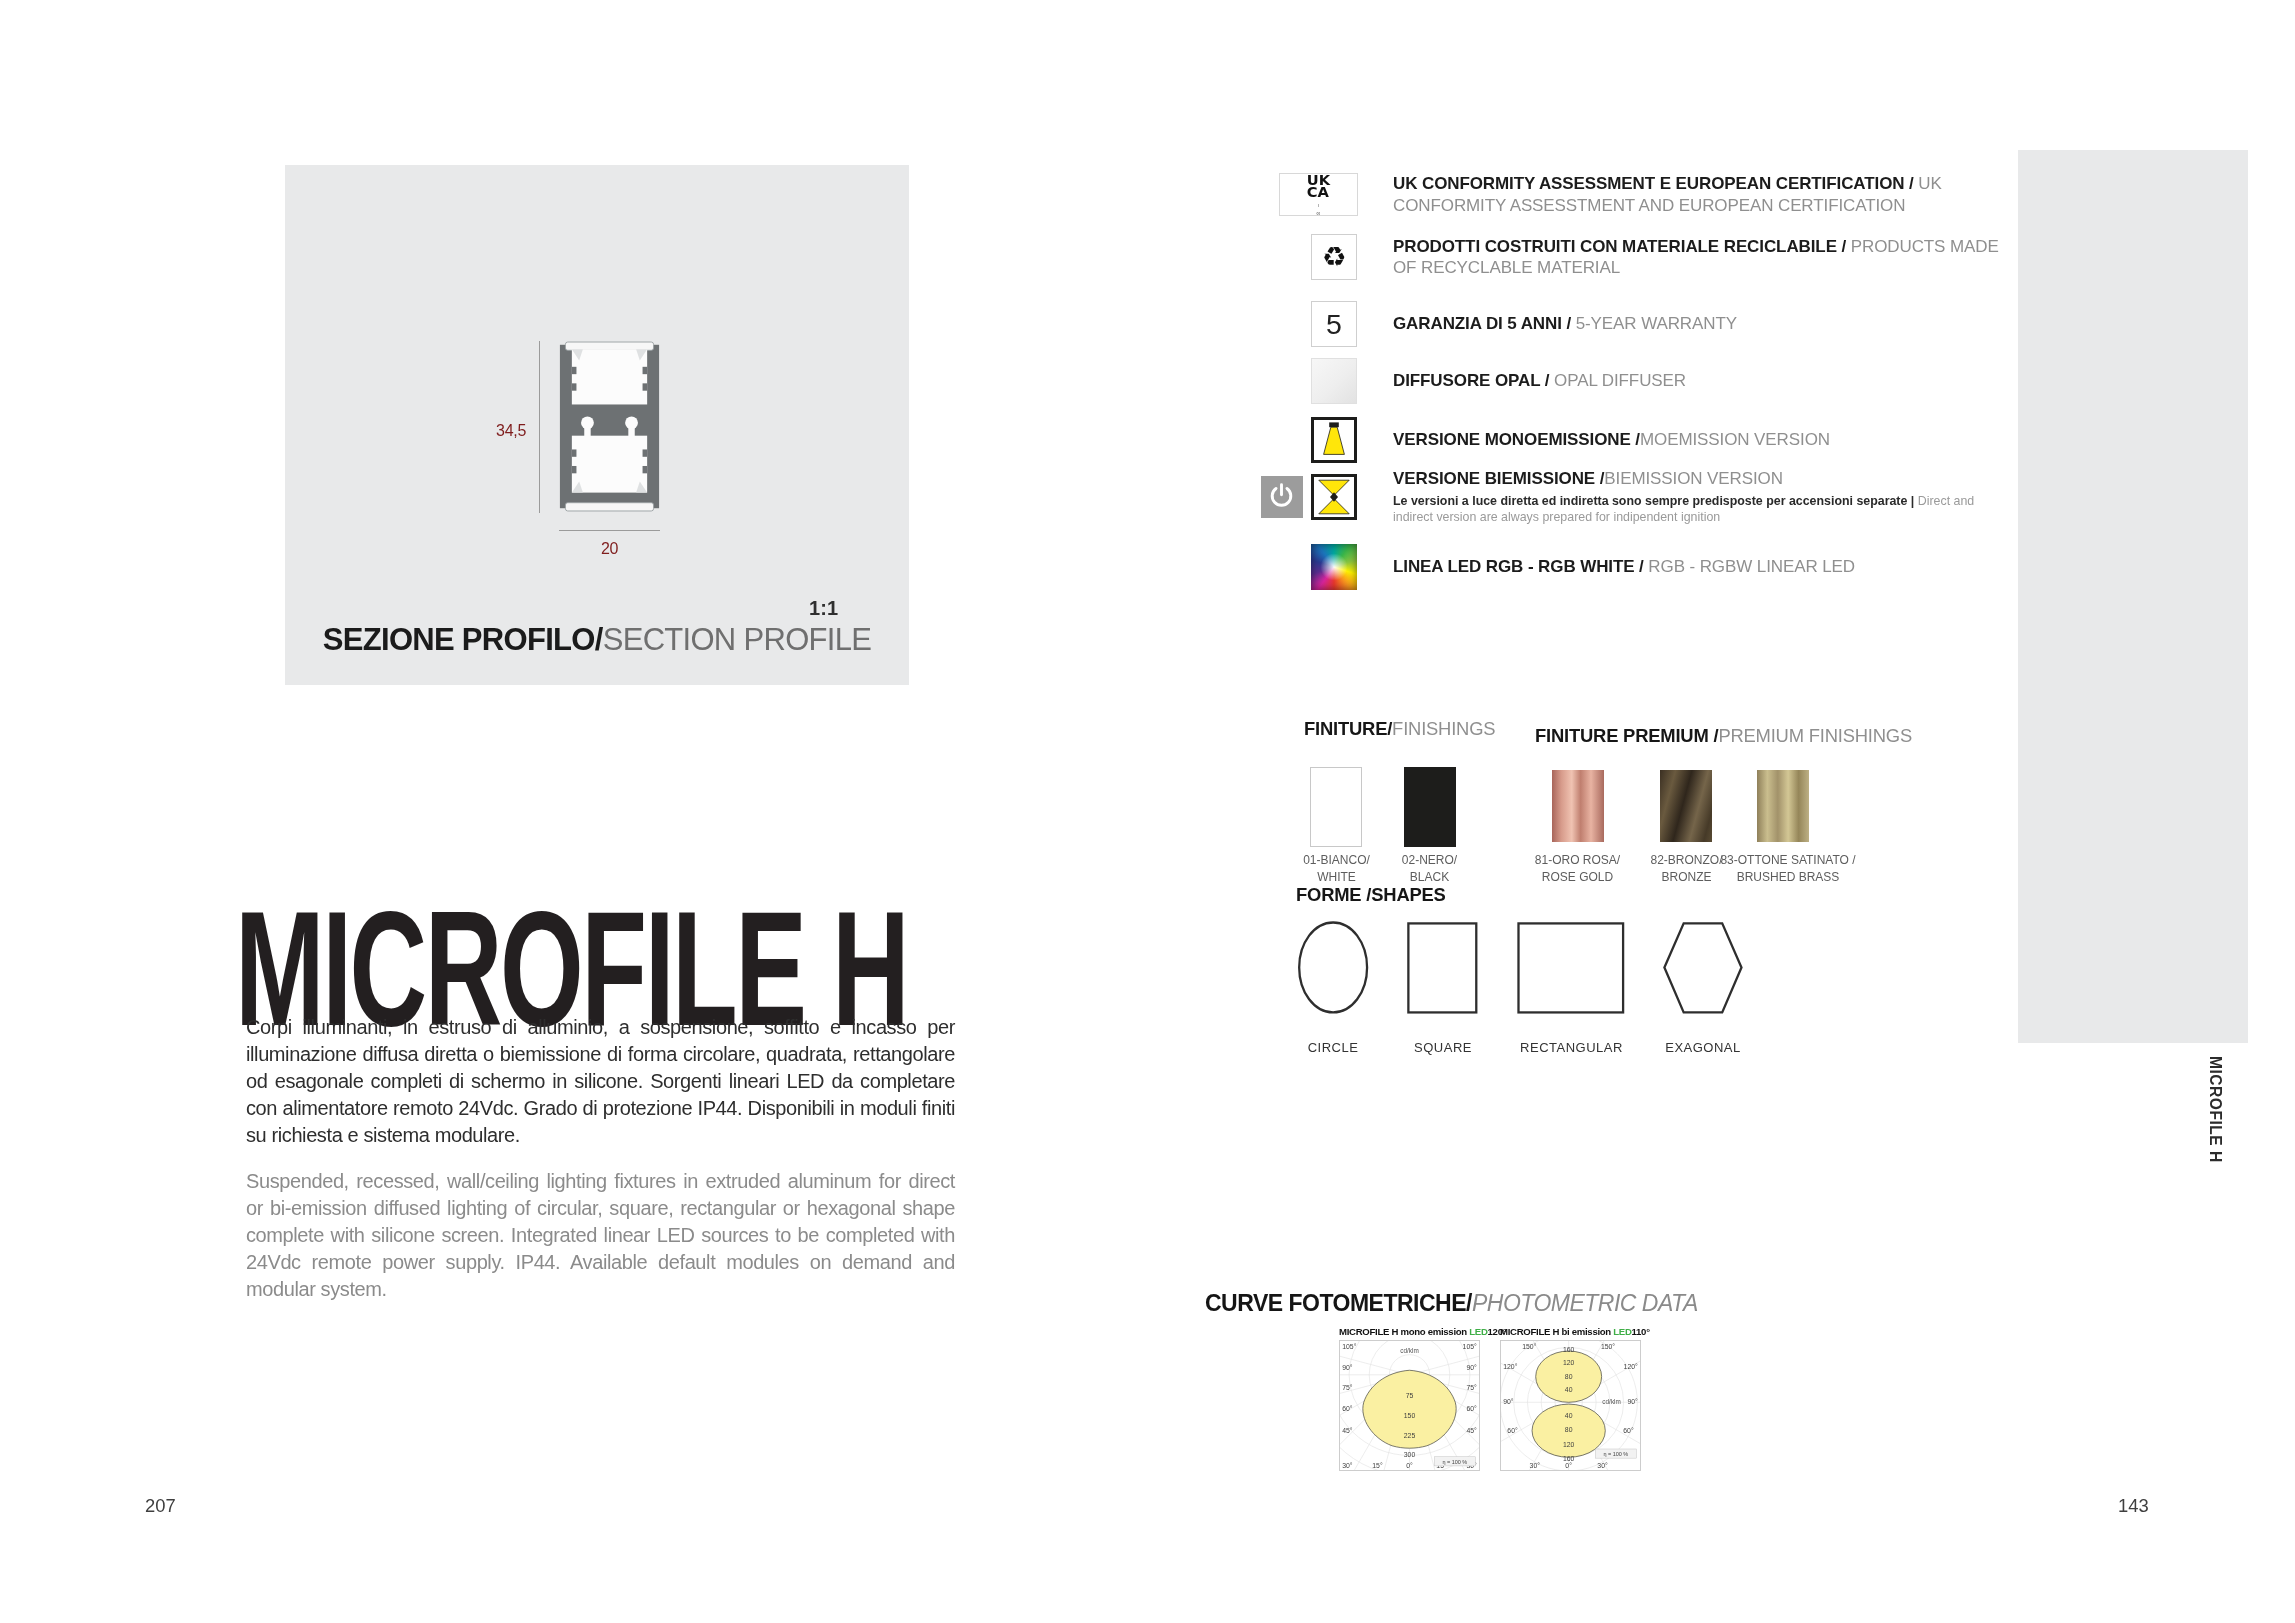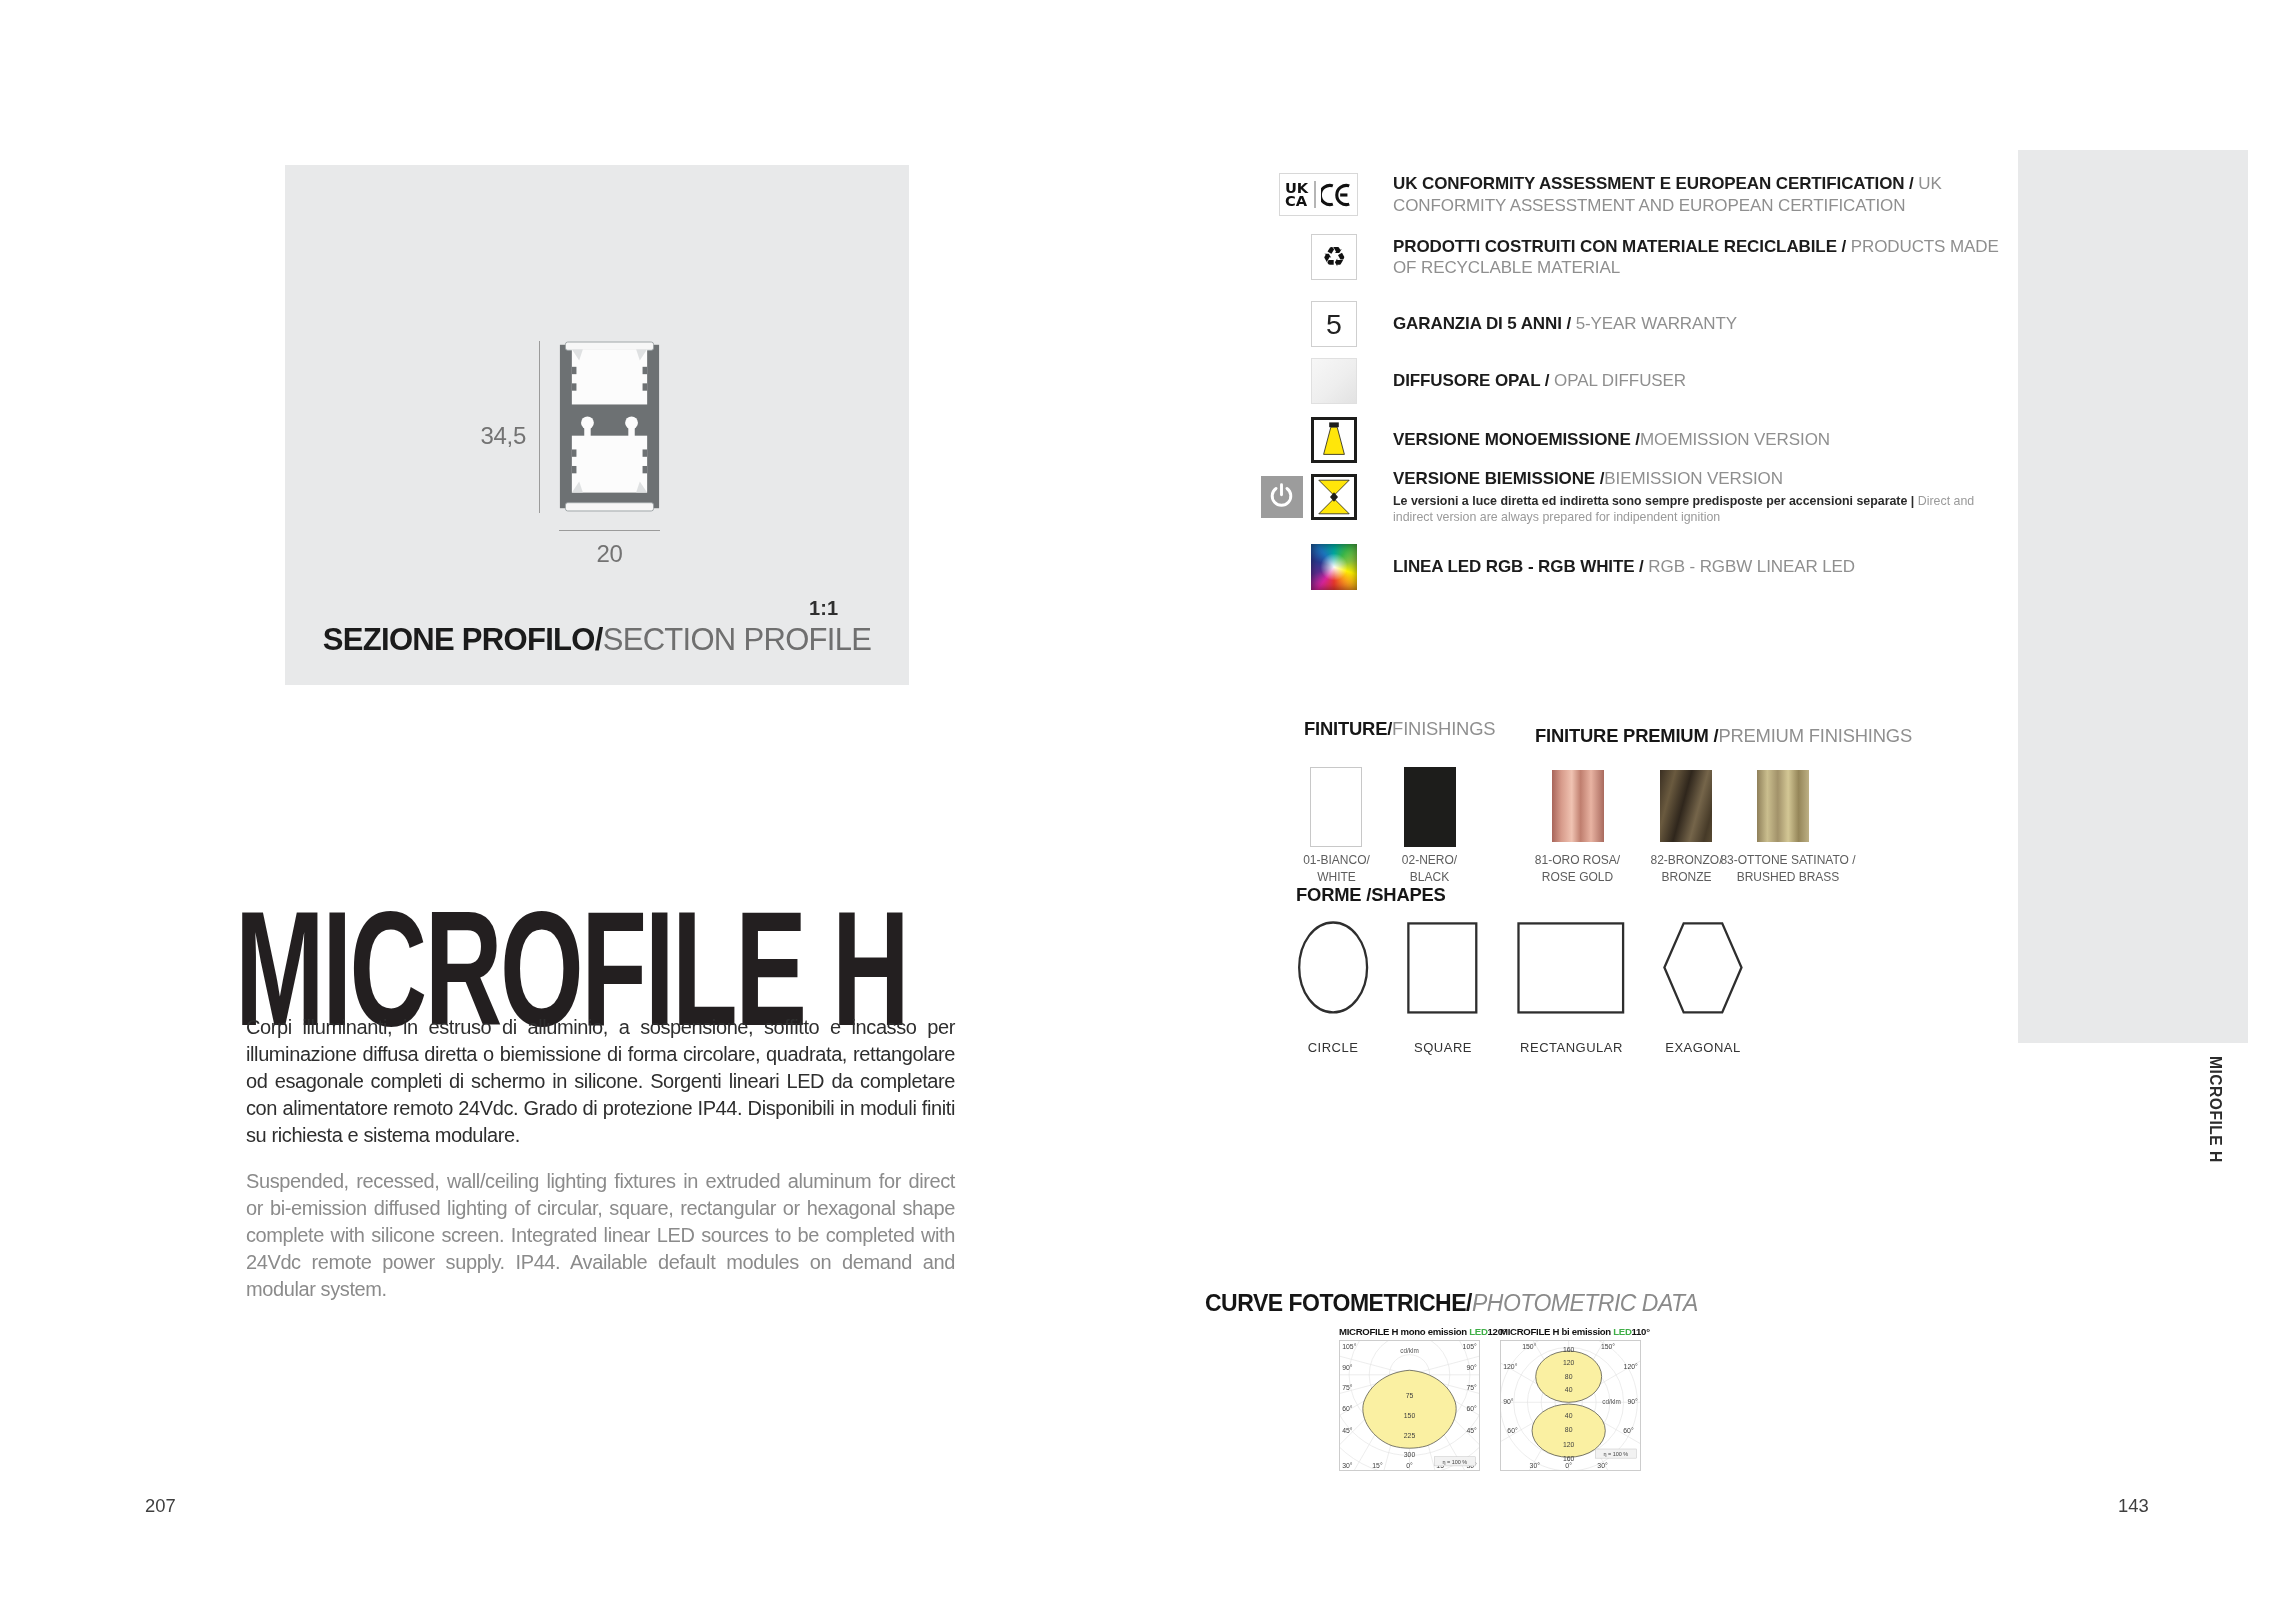--- a/index.html
+++ b/index.html
@@ -4,21 +4,21 @@
 <style>
   html,body{margin:0;padding:0;background:#ffffff;font-family:"Liberation Sans",sans-serif;}
   .canvas{position:relative;width:2296px;height:1624px;background:#fff;overflow:hidden;}
   .abs{position:absolute;}
 
   
   .profile-box{position:absolute;left:285px;top:165px;width:624px;height:520px;background:#e8e9ea;}
   .profile-svg{position:absolute;left:274px;top:176px;}
   .vdim{position:absolute;left:254px;top:176px;width:0.9px;height:172px;background:#9b9b9b;}
   .hdim{position:absolute;left:274px;top:365px;width:101px;height:0.9px;background:#9b9b9b;}
-  .dim-label{position:absolute;font-size:24px;color:#737373;letter-spacing:-0.3px;}
+  .dim-label{position:absolute;font-size:16px;color:#7f1d1d;letter-spacing:-0.3px;}
   .dim-h{left:131px;top:257px;width:110px;text-align:right;}
   .dim-w{left:296px;top:375px;width:57px;text-align:center;}
   .scale-note{position:absolute;left:461px;top:432px;width:92px;text-align:right;font-size:20px;font-weight:700;color:#2f2f2f;}
   .profile-title{position:absolute;left:0;right:0;top:457px;text-align:center;font-size:31px;letter-spacing:-0.7px;white-space:nowrap;}
   .profile-title .it{font-weight:700;color:#1b1b1b;}
   .profile-title .en{font-weight:400;color:#6f6f6f;}
 
   .main-title{position:absolute;left:235px;top:778px;font-size:163px;font-weight:700;line-height:1;letter-spacing:-3.7px;color:#231f20;transform:scaleX(0.66);transform-origin:left top;white-space:nowrap;}
   .desc{position:absolute;left:246px;width:709px;font-size:20px;line-height:27px;letter-spacing:-0.4px;text-align:justify;}
   .desc-it{top:994px;color:#2e2e2e;}
@@ -30,21 +30,21 @@
   
   .cert-row{position:absolute;left:1279px;display:flex;align-items:center;}
   .icon-slot{width:114px;flex:none;position:relative;display:flex;align-items:center;}
   .cert-text{width:606px;font-size:17px;line-height:1.24;letter-spacing:-0.1px;}
   .cert-text .it{font-weight:700;color:#1c1c1c;}
   .cert-text .en{font-weight:400;color:#8f8f8f;}
   .cert-note{font-size:12.4px;line-height:1.3;margin-top:3.7px;letter-spacing:0;}
   .cert-note .nit{font-weight:700;color:#2a2a2a;}
   .cert-note .nen{font-weight:400;color:#9a9a9a;}
 
-  .box-icon{box-sizing:border-box;background:#fff;}
+  .box-icon{box-sizing:border-box;background:#fff;flex-direction:column;}
   .ukca-box{width:79px;height:43px;border:0.9px solid #d8d8d8;display:flex;align-items:center;justify-content:center;gap:5.5px;}
   .ukca-txt{font-family:"DejaVu Sans",sans-serif;font-weight:700;font-size:14.7px;line-height:0.82;color:#111;letter-spacing:0;}
   .ukca-div{width:1.8px;height:27.5px;background:#b5b5b5;}
   .sq50{width:46px;height:46px;margin-left:32px;border:0.9px solid #cfcfcf;display:flex;align-items:center;justify-content:center;}
   .recycle-glyph{font-family:"DejaVu Sans",sans-serif;font-size:27.5px;color:#111;line-height:1;}
   .five-glyph{font-size:28.5px;color:#222;font-family:"Liberation Sans",sans-serif;}
   .opal-box{border:0.9px solid #e0e0e0;background:linear-gradient(135deg,#f7f7f7 0%,#eeeeee 55%,#e2e2e2 100%);}
   .emission-box{width:46px;height:46px;margin-left:32px;border:3.7px solid #1d1d1b;box-sizing:border-box;background:#fff;display:block;}
   .power-box{position:absolute;left:-18.4px;top:auto;width:42px;height:42px;background:#9c9c9c;display:flex;align-items:center;justify-content:center;}
   .rgb-box{width:46px;height:46px;margin-left:32px;box-shadow:inset 0 0 9.2px rgba(0,0,0,.55);background:

